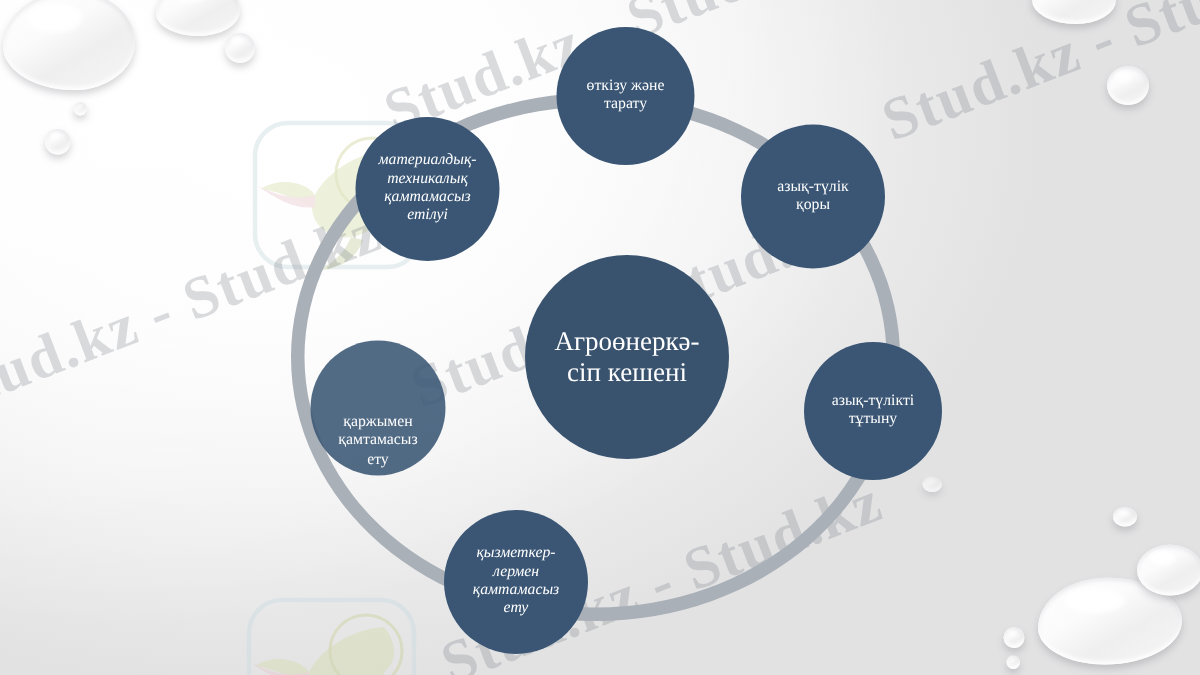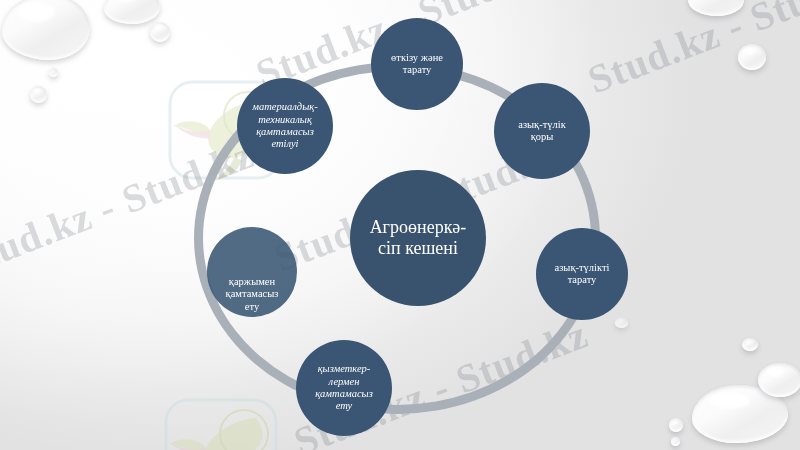--- a/index.html
+++ b/index.html
@@ -173,21 +173,21 @@
 қоры</span>
   </div>
 
   <div class="node satellite" style="left:371px; top:18px; width:92px; height:92px;">
     <span class="node-label">өткізу және
 тарату</span>
   </div>
 
   <div class="node satellite" style="left:536px; top:228px; width:92px; height:92px;">
     <span class="node-label">азық-түлікті
-тарату</span>
+тұтыну</span>
   </div>
 
 
   <div class="node satellite" style="left:296px; top:340px; width:96px; height:96px;font-style:italic;">
     <span class="node-label">қызметкер-
 лермен
 қамтамасыз
 ету</span>
   </div>
 

